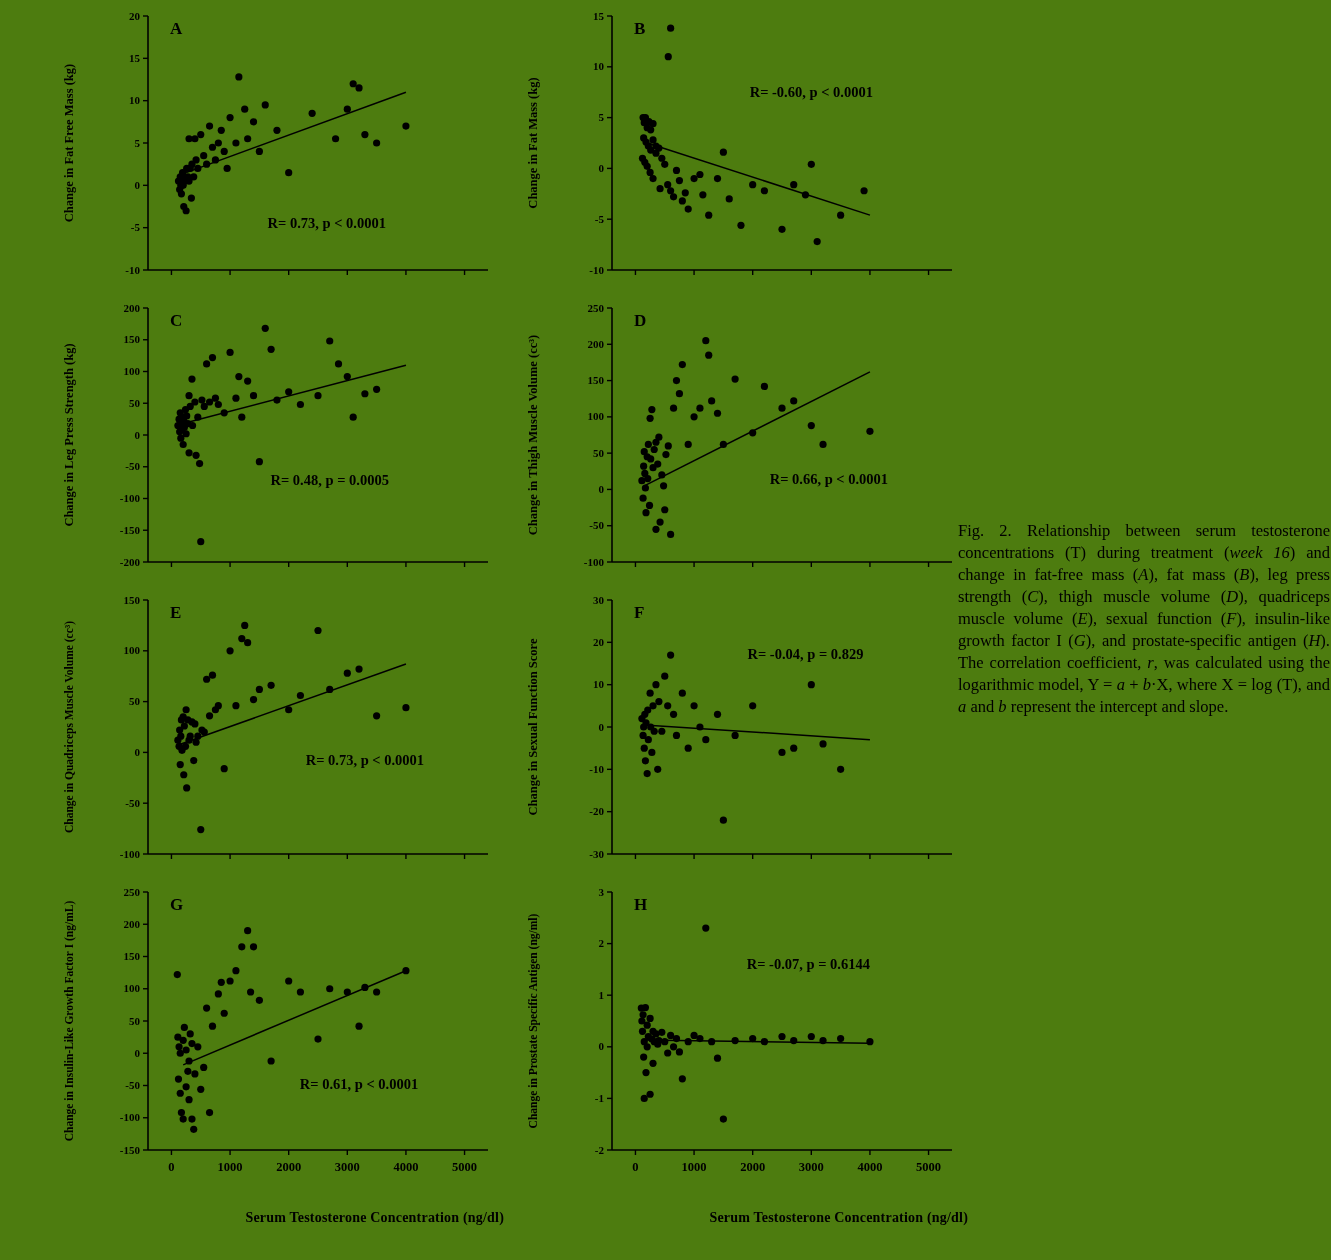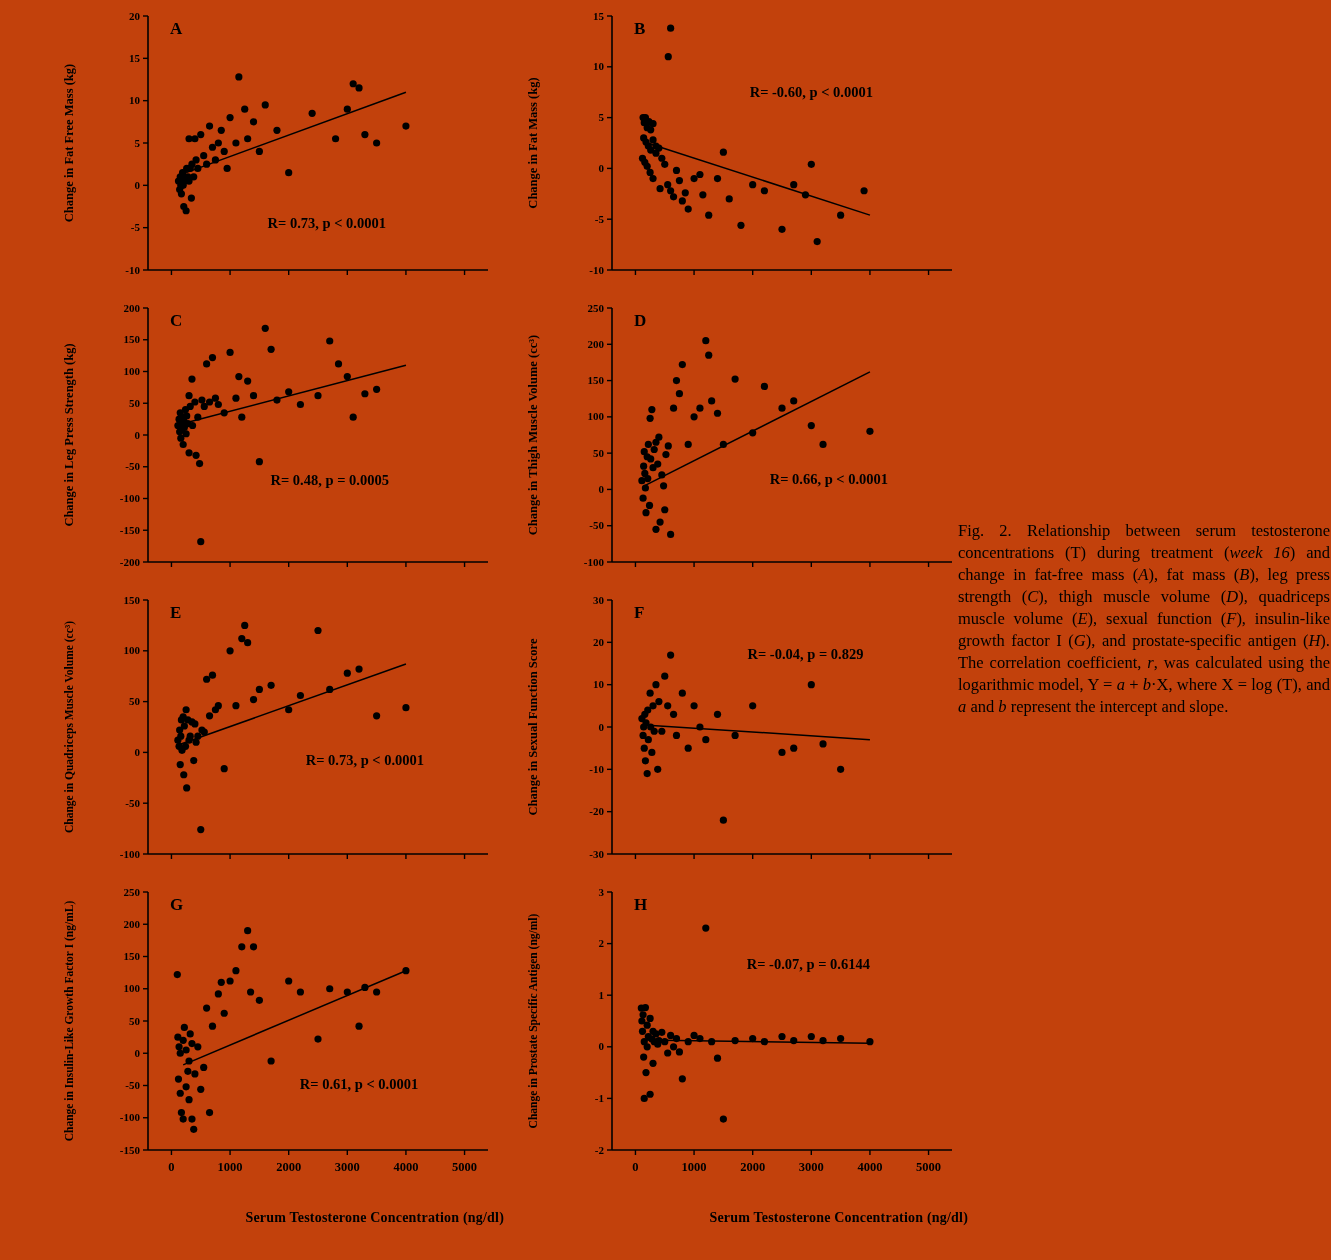--- a/index.html
+++ b/index.html
@@ -1,20 +1,20 @@
 <!DOCTYPE html>
 <html><head>
 <meta charset="utf-8">
 <style>
   html, body { margin: 0; padding: 0; background: #ffffff; }
   .figure-wrap {
     position: relative;
     width: 1331px;
     height: 1260px;
-    background: #c2410c;
+    background: #4d7c0f;
     font-family: "Liberation Serif", "DejaVu Serif", serif;
     color: #000;
     overflow: hidden;
   }
   .plot-col { position: absolute; top: 6px; }
   .plot-col.left  { left: 56px; }
   .plot-col.right { left: 520px; }
   .panel { width: 448px; }
   .x-axis-title {
     width: 448px;

